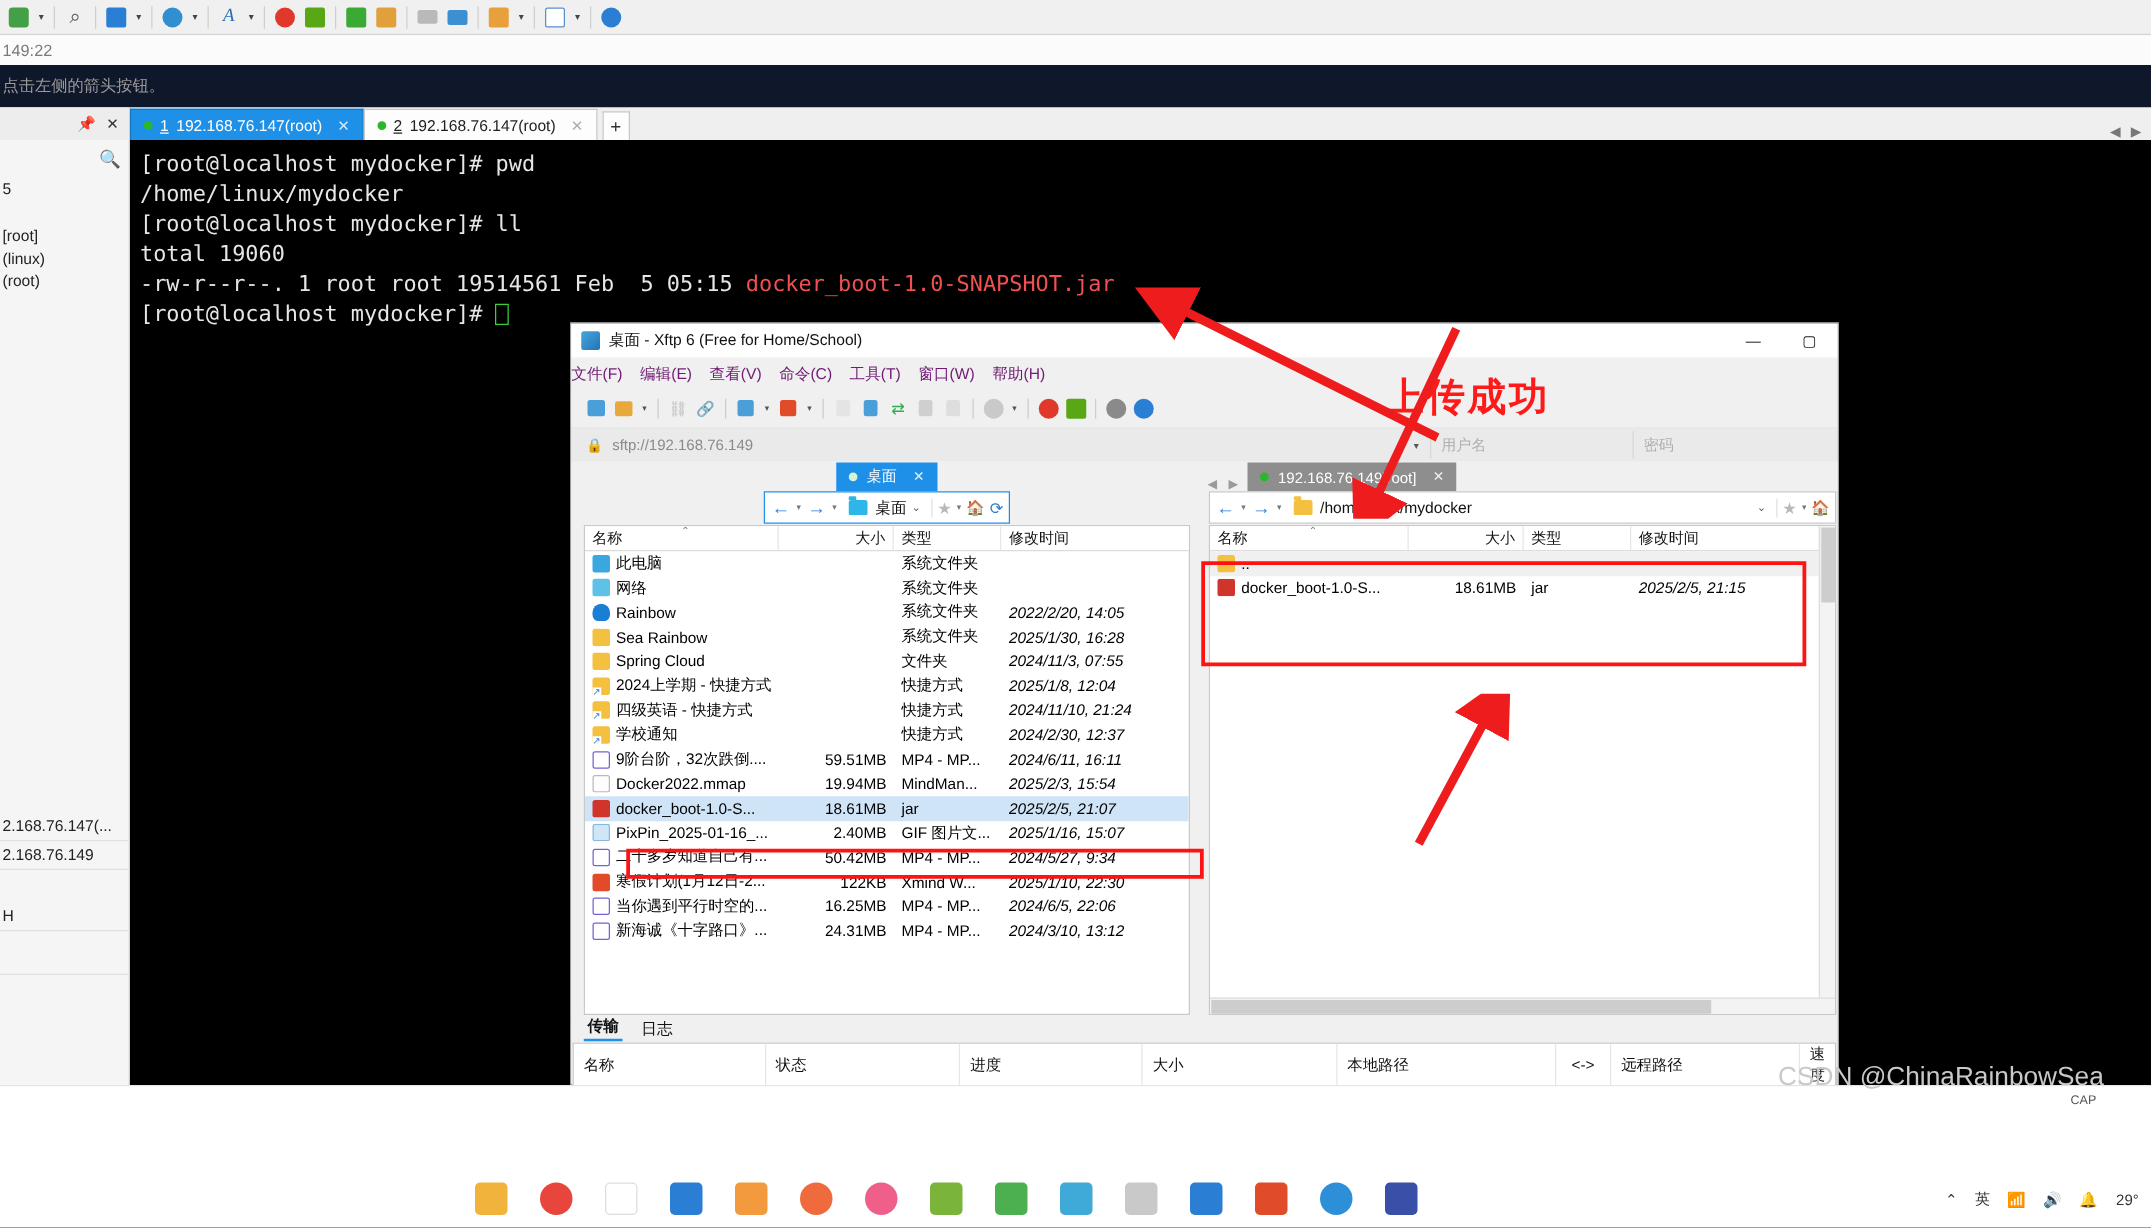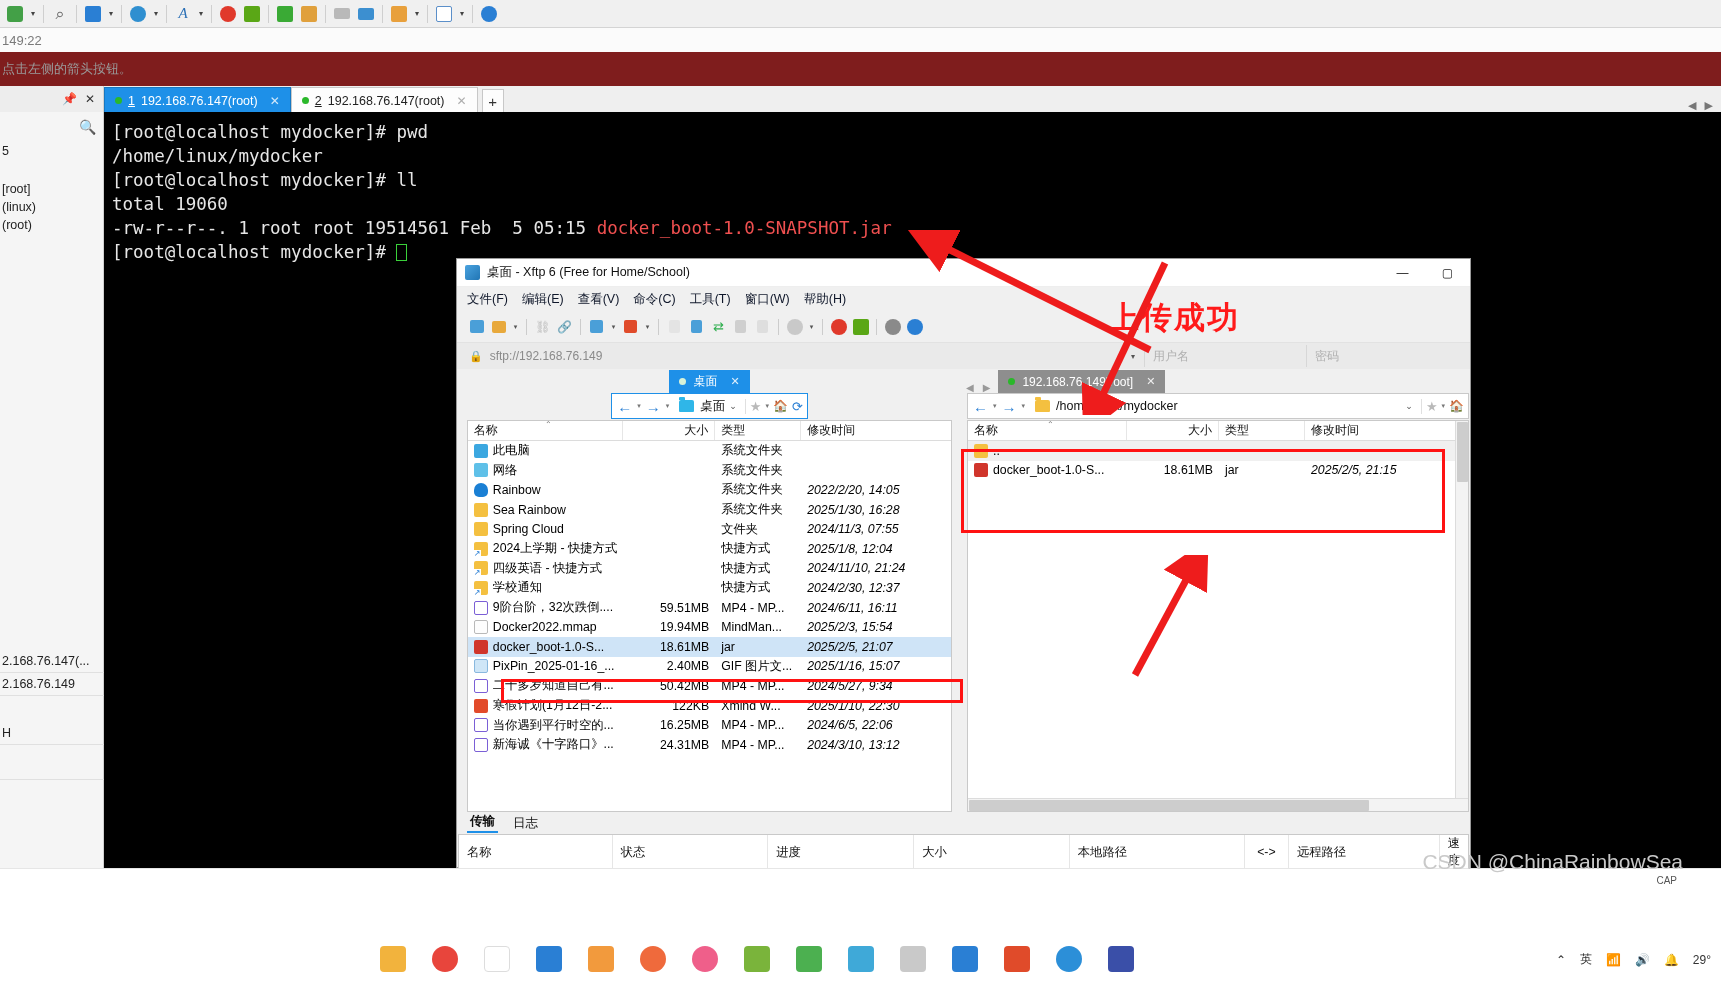--- a/index.html
+++ b/index.html
@@ -23,21 +23,21 @@
   .tb-sep { width:1px; height:18px; background:#cfcfcf; margin:0 3px; }
   .sq { width:16px; height:16px; border-radius:2px; display:block; }
 
   #xshell-infobar {
     position:absolute; left:0; top:28px; width:1721px; height:24px;
     background:#fbfbfb; color:#7a7a7a; font-size:13px; display:flex; align-items:center;
     padding-left:2px;
   }
   #xshell-hint {
     position:absolute; left:0; top:52px; width:1721px; height:34px;
-    background:#7f1d1d; color:#9a9a9a; font-size:13px; display:flex; align-items:center;
+    background:#0f172a; color:#9a9a9a; font-size:13px; display:flex; align-items:center;
     padding-left:2px;
   }
   #xshell-sidebar {
     position:absolute; left:0; top:86px; width:104px; height:782px;
     background:#f5f5f5; border-right:1px solid #d0d0d0;
   }
   #sb-head {
     height:26px; display:flex; align-items:center; justify-content:flex-end;
     gap:8px; padding-right:8px; font-size:12px; color:#333; background:#ededed;
   }
@@ -90,21 +90,21 @@
     padding-left:8px; gap:7px; border-bottom:1px solid #eee;
   }
   #ftp-title .ico { width:15px; height:15px; border-radius:2px;
     background:linear-gradient(135deg,#4aa3df,#2176b5); display:inline-block; position:relative;}
   #ftp-title-text { font-size:12.5px; color:#111; }
   .win-btns { margin-left:auto; display:flex; }
   .win-btn { width:45px; height:28px; display:flex; align-items:center; justify-content:center;
     font-size:12px; color:#222; }
   #ftp-menu {
     height:24px; background:#f0f0f0; display:flex; align-items:center; gap:14px;
-    padding-left:10px; font-size:12.5px; color:#0f172a;
+    font-size:12.5px; color:#701a75;
   }
   #ftp-toolbar {
     height:32px; background:#f0f0f0; display:flex; align-items:center; gap:3px;
     padding-left:10px; border-bottom:1px solid #e2e2e2;
   }
   .ft-ic { width:19px; height:19px; display:flex; align-items:center; justify-content:center; font-size:12px; }
   .ft-caret { width:9px; font-size:7px; color:#555; display:flex; align-items:center; justify-content:center; }
   .ft-sep { width:1px; height:16px; background:#cccccc; margin:0 3px; }
 
   #ftp-addr {

